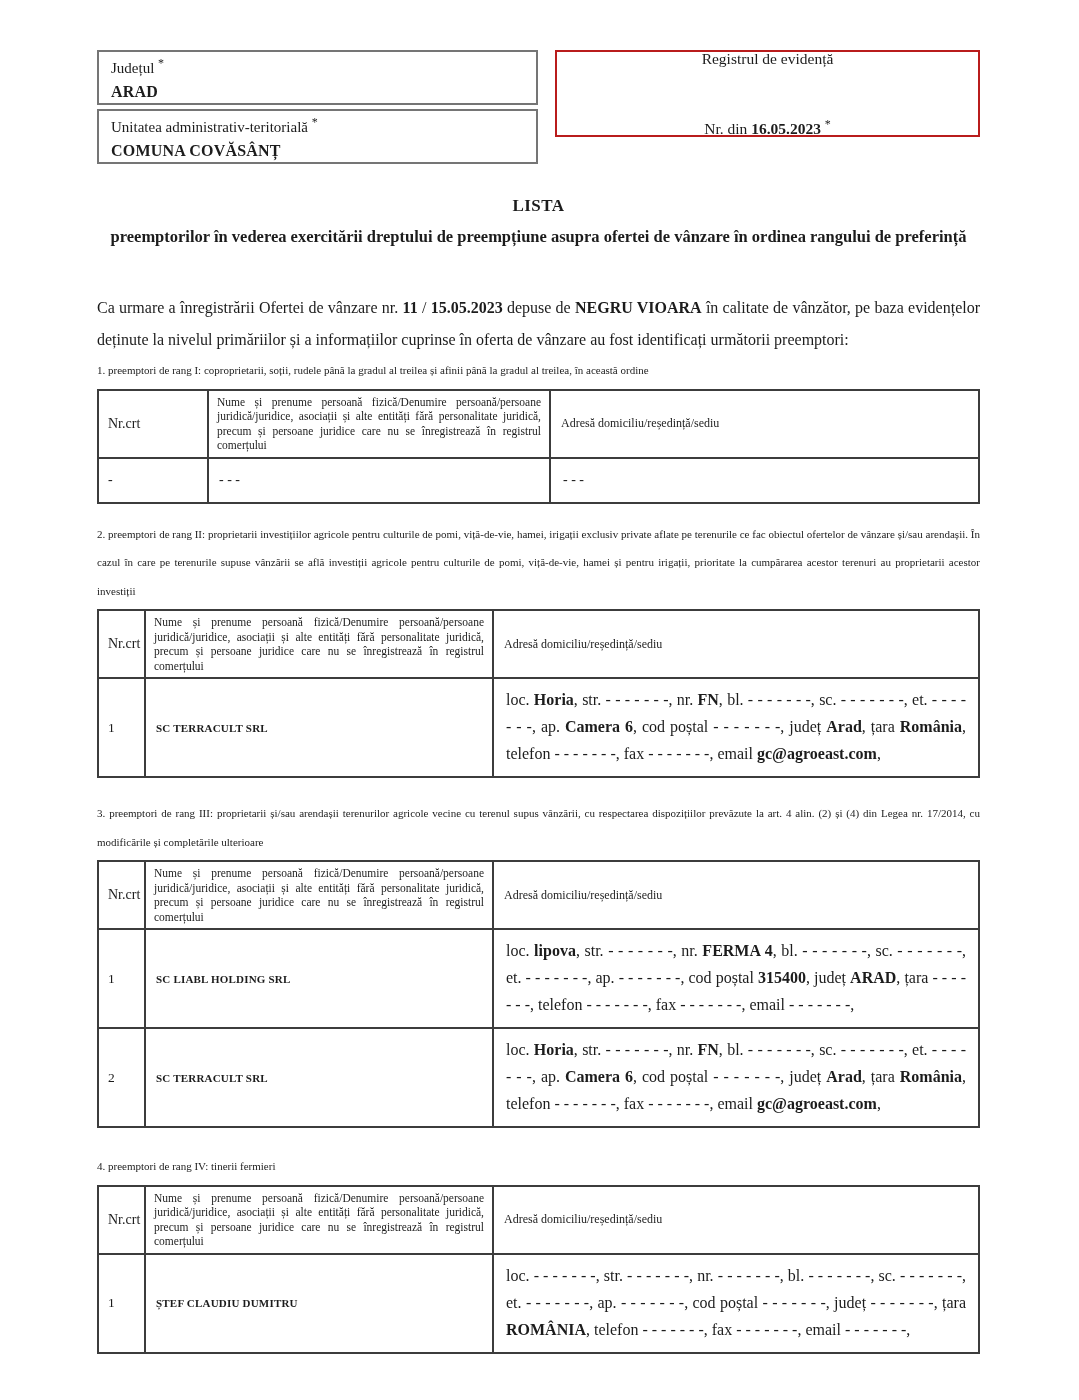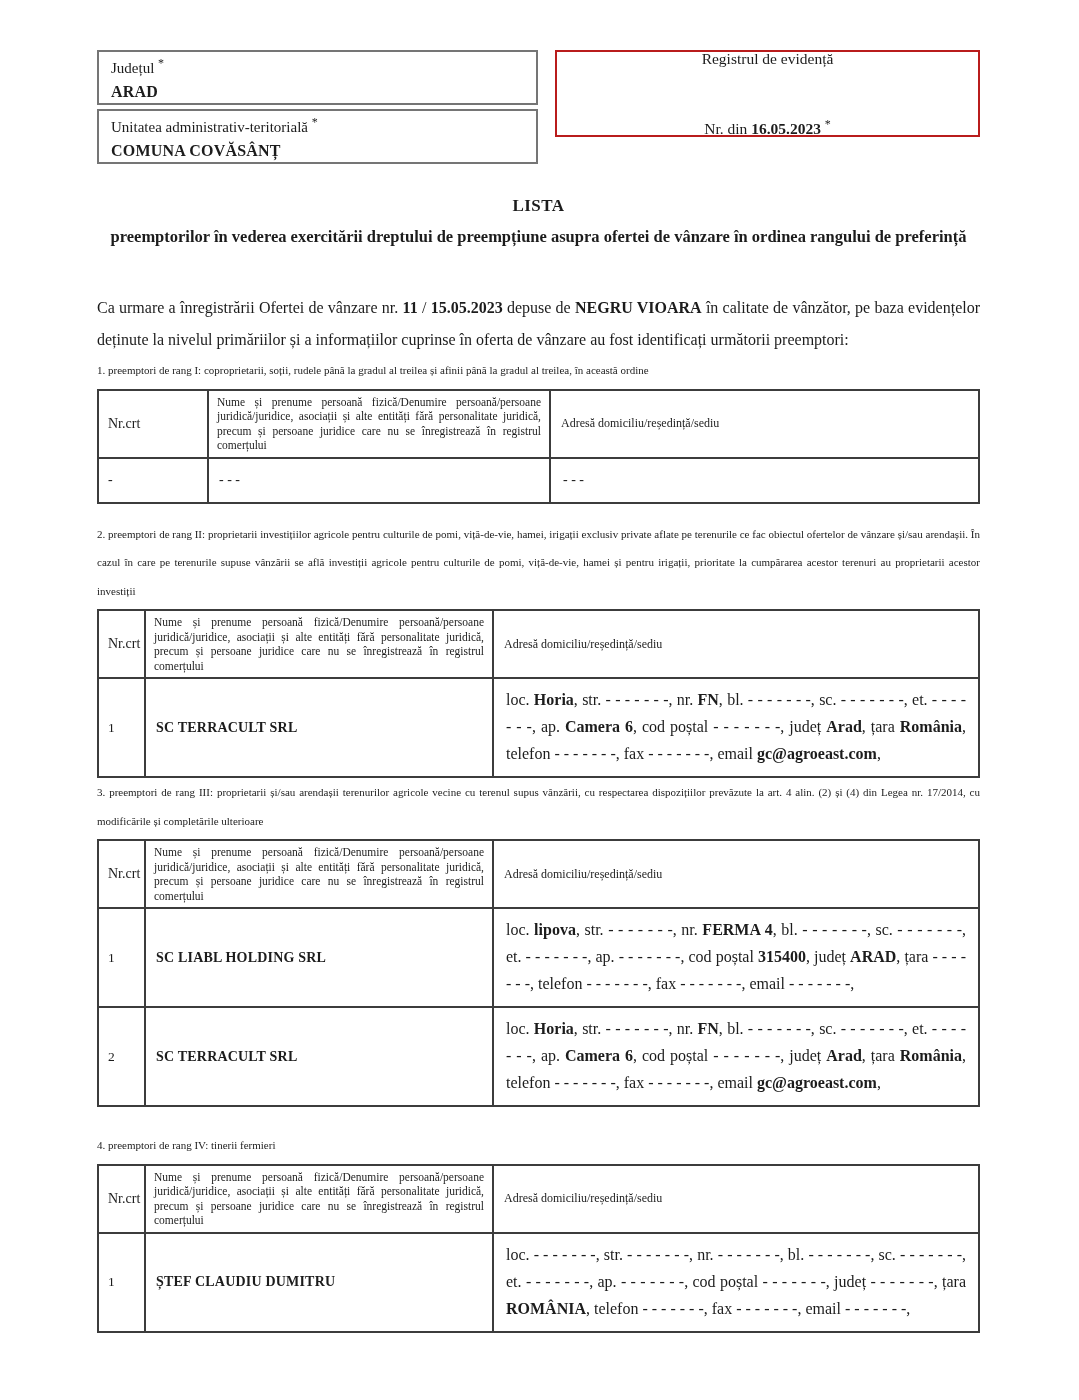--- a/index.html
+++ b/index.html
@@ -84,21 +84,21 @@
     line-height: 32px;
     text-align: justify;
   }
   .section-head {
     font-size: 11px;
     line-height: 28.5px;
     text-align: justify;
   }
   .sh-1 { margin-top: 0; }
   .sh-2 { margin-top: 16px; }
-  .sh-3 { }
+  .sh-3 { margin-top: 21px; }
   .sh-4 { margin-top: 24px; }
 
   
   table.doc-table {
     border-collapse: collapse;
     width: 883px;
     table-layout: fixed;
     margin-top: 4px;
   }
   table.doc-table td {
@@ -128,21 +128,21 @@
   }
   td.th-addr {
     font-size: 12px;
     padding: 4px 6px 4px 10px;
   }
   td.cell-nr {
     font-size: 13.5px;
     padding: 6px 6px 6px 9px;
   }
   td.cell-name {
-    font-size: 14px;
+    font-size: 11px;
     padding: 6px 6px 6px 10px;
   }
   td.cell-name.name-bold { font-weight: bold; letter-spacing: 0.2px; }
   td.cell-addr {
     font-size: 16px;
     line-height: 27px;
     text-align: justify;
     padding: 7px 12px 9px 12px;
   }
   .t1 td.cell-nr, .t1 td.cell-name, .t1 td.cell-addr {

